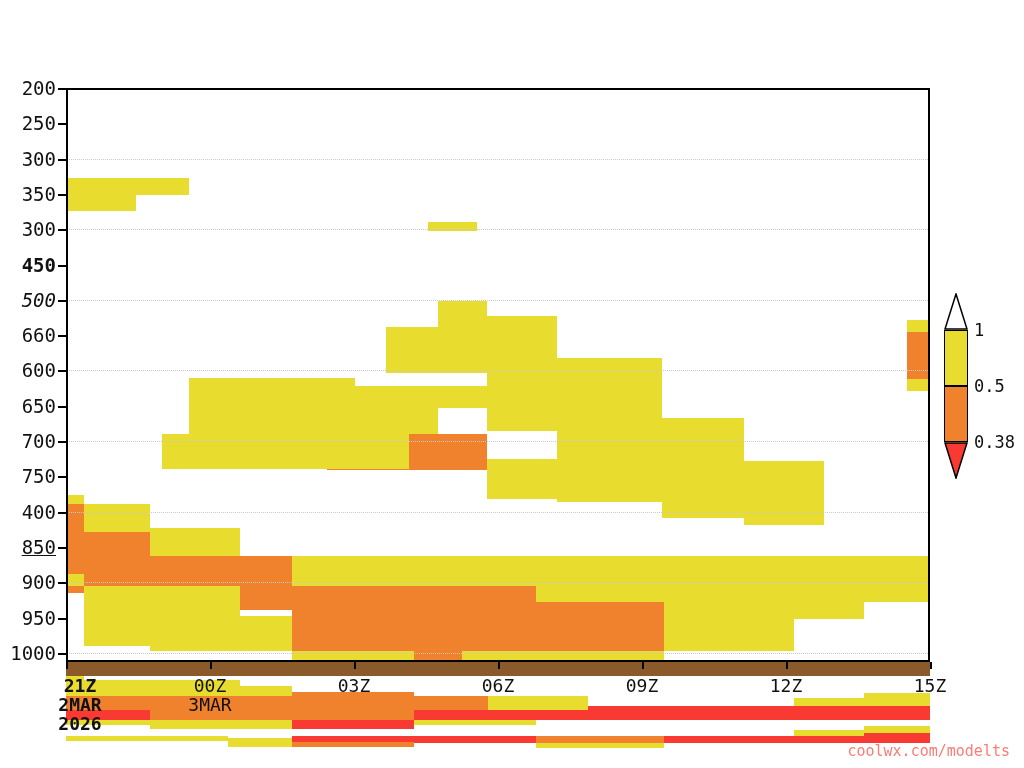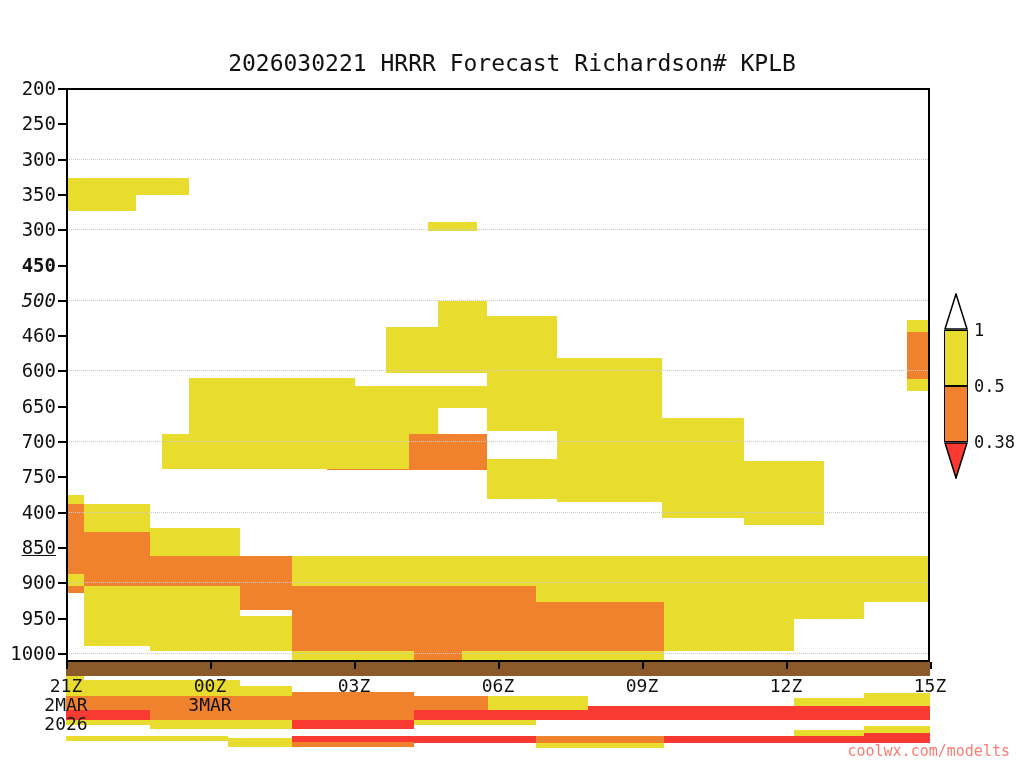--- a/index.html
+++ b/index.html
@@ -37,21 +37,20 @@
   #cbar{position:absolute;left:944px;top:293px;width:26px;height:186px;}
   .cbseg{position:absolute;left:0;width:24px;border:1.5px solid #000;box-sizing:border-box;}
   .cblabel{position:absolute;left:30px;transform:translateY(-50%);
            font-size:17px;color:#111;white-space:pre;}
 </style>
 </head>
 <body>
 
 <div id="stage">
 
-  <div class="title">2026030221 HRRR Forecast Richardson# KPLB</div>
 
   <div id="plot">
       <div class="cell" style="left: 798px; top: 638px; width: 66px; height: 7px; background: rgb(232, 220, 46);"></div>
       <div class="cell" style="left: 728px; top: 642px; width: 70px; height: 6px; background: rgb(232, 220, 46);"></div>
       <div class="cell" style="left: 798px; top: 645px; width: 66px; height: 10px; background: rgb(249, 58, 50);"></div>
       <div class="cell" style="left: 728px; top: 648px; width: 70px; height: 7px; background: rgb(249, 58, 50);"></div>
       <div class="cell" style="left: 470px; top: 655px; width: 128px; height: 5px; background: rgb(232, 220, 46);"></div>
       <div class="cell" style="left: 598px; top: 648px; width: 130px; height: 7px; background: rgb(249, 58, 50);"></div>
       <div class="cell" style="left: 522px; top: 648px; width: 76px; height: 7px; background: rgb(240, 130, 46);"></div>
       <div class="cell" style="left: 470px; top: 648px; width: 52px; height: 7px; background: rgb(240, 130, 46);"></div>
@@ -177,41 +176,41 @@
       <div class="ytick" style="top: 158.603px; right: 968px;">300</div>
       <div class="ytickmark" style="top: 158.603px;"></div>
       <div class="ytick" style="top: 193.904px; right: 968px;">350</div>
       <div class="ytickmark" style="top: 193.904px;"></div>
       <div class="ytick" style="top: 229.205px; right: 968px;">300</div>
       <div class="ytickmark" style="top: 229.205px;"></div>
       <div class="ytick" style="top: 264.507px; right: 968px; font-weight: bold;">450</div>
       <div class="ytickmark" style="top: 264.507px;"></div>
       <div class="ytick" style="top: 299.808px; right: 968px; font-style: italic;">500</div>
       <div class="ytickmark" style="top: 299.808px;"></div>
-      <div class="ytick" style="top: 335.109px; right: 968px;">460</div>
+      <div class="ytick" style="top: 335.109px; right: 968px;">660</div>
       <div class="ytickmark" style="top: 335.109px;"></div>
       <div class="ytick" style="top: 370.411px; right: 968px;">600</div>
       <div class="ytickmark" style="top: 370.411px;"></div>
       <div class="ytick" style="top: 405.712px; right: 968px;">650</div>
       <div class="ytickmark" style="top: 405.712px;"></div>
       <div class="ytick" style="top: 441.014px; right: 968px;">700</div>
       <div class="ytickmark" style="top: 441.014px;"></div>
       <div class="ytick" style="top: 476.315px; right: 968px;">750</div>
       <div class="ytickmark" style="top: 476.315px;"></div>
       <div class="ytick" style="top: 511.616px; right: 968px;">400</div>
       <div class="ytickmark" style="top: 511.616px;"></div>
       <div class="ytick" style="top: 546.918px; right: 968px; text-decoration: underline;">850</div>
       <div class="ytickmark" style="top: 546.918px;"></div>
       <div class="ytick" style="top: 582.219px; right: 968px;">900</div>
       <div class="ytickmark" style="top: 582.219px;"></div>
       <div class="ytick" style="top: 617.52px; right: 968px;">950</div>
       <div class="ytickmark" style="top: 617.52px;"></div>
       <div class="ytick" style="top: 652.822px; right: 968px;">1000</div>
       <div class="ytickmark" style="top: 652.822px;"></div>
-      <div class="xtick" style="left: 66px; top: 676px; white-space: pre;">21Z
+      <div class="xtick" style="left: 80px; top: 676px; white-space: pre; font-weight: bold;">21Z
 2MAR
 2026</div>
       <div class="xtickmark" style="left: 66px;"></div>
       <div class="xtick" style="left: 210px; top: 676px; white-space: pre;">00Z
 3MAR</div>
       <div class="xtickmark" style="left: 210px;"></div>
       <div class="xtick" style="left: 354px; top: 676px; white-space: pre;">03Z</div>
       <div class="xtickmark" style="left: 354px;"></div>
       <div class="xtick" style="left: 498px; top: 676px; white-space: pre;">06Z</div>
       <div class="xtickmark" style="left: 498px;"></div>

